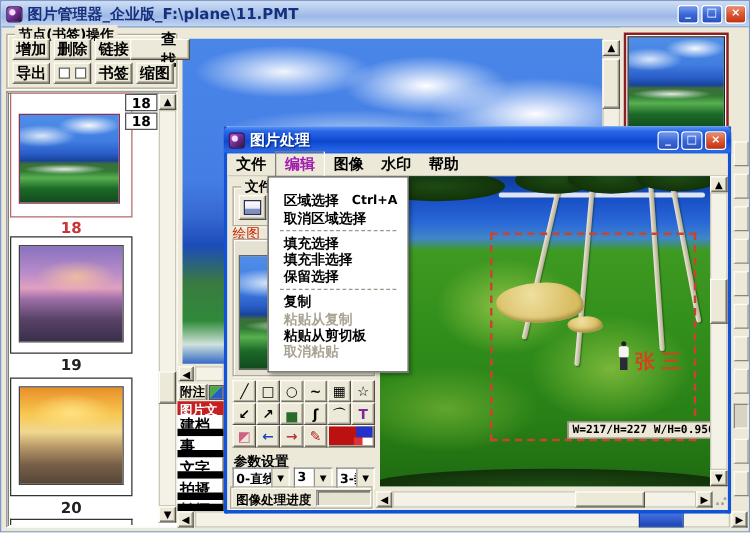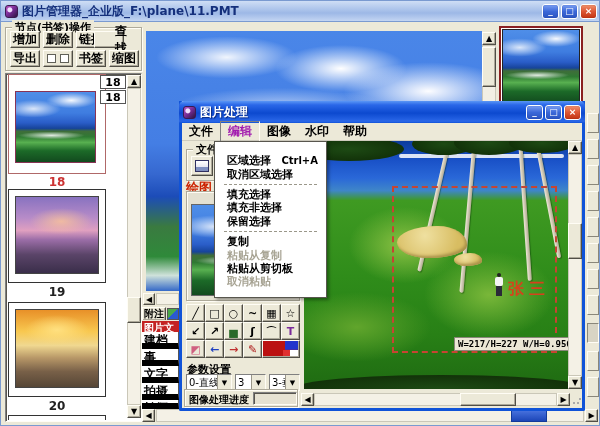--- a/index.html
+++ b/index.html
@@ -49,21 +49,21 @@
   .mi { height:13.4px; display:flex; align-items:center; padding:0 8px 0 12px; font-size:11px; font-weight:bold; color:#000; }
   .mi .sc { margin-left:auto; font-size:10px; }
   .mi.dis { color:#a8a494; text-shadow:1px 1px 0 #fff; }
   .msep { border-top:1px dashed #9a978a; margin:3px 9px; height:0; }
 
   
   .tool { position:absolute; width:19px; height:18px; background:#ece9d8; border:1px solid;
           border-color:#fffdf5 #504e46 #504e46 #fffdf5; box-shadow:inset -1px -1px 0 #aca899;
           display:flex; align-items:center; justify-content:center; font-size:11px; font-weight:bold; }
   .combo { position:absolute; height:17px; background:#fff; border:1px solid; border-color:#808080 #fffdf5 #fffdf5 #808080;
-           display:flex; align-items:center; font-size:10px; font-weight:normal; overflow:hidden; }
+           display:flex; align-items:center; font-size:10px; font-weight:bold; overflow:hidden; }
   .combo .val { padding-left:2px; white-space:nowrap; overflow:hidden; flex:1; }
   .combo .drop { width:14px; height:100%; flex:none; background:#ece9d8; border-left:1px solid #9a978a;
                  display:flex; align-items:center; justify-content:center; font-size:7px; }
 
   
   .img-tropical { background:
     radial-gradient(ellipse 45% 16% at 70% 12%, rgba(255,255,255,.95), rgba(255,255,255,0) 70%),
     radial-gradient(ellipse 50% 18% at 22% 24%, rgba(255,255,255,.8), rgba(255,255,255,0) 70%),
     radial-gradient(ellipse 60% 8% at 45% 62%, rgba(255,255,255,.85), rgba(255,255,255,0) 70%),
     linear-gradient(180deg,#4f8ee8 0%,#3f7de0 30%,#2a5dc8 44%,#17449a 52%,#3f6d3a 56%,#2f7a33 64%,#58b050 72%,#1c6a28 84%,#124a1e 100%); }
@@ -147,21 +147,21 @@
   <div class="seg" style="top:294px;"></div>
   <div class="seg pressed" style="top:322px;"></div>
   <div class="seg" style="top:350px;"></div>
   <div class="seg" style="top:376px;"></div>
 
   <div class="abs gbox" style="left:4px;top:26px;width:137px;height:44px;">
     <span class="glabel">节点(书签)操作</span>
     <div class="b3 abs" style="left:4px;top:3px;width:30px;height:17px;">增加</div>
     <div class="b3 abs" style="left:37px;top:3px;width:30px;height:17px;">删除</div>
     <div class="b3 abs" style="left:70px;top:3px;width:30px;height:17px;">链接</div>
-    <div class="b3 abs" style="left:88px;top:3px;width:30px;height:17px;padding-left:24px;">查找</div>
+    <div class="b3 abs" style="left:98px;top:3px;width:48px;height:17px;padding-left:24px;">查找</div>
     <div class="b3 abs" style="left:4px;top:22px;width:30px;height:17px;">导出</div>
     <div class="b3 abs" style="left:37px;top:22px;width:30px;height:17px;">
       <span class="cbx"></span>
         <span class="cbx"></span>
     </div>
     <div class="b3 abs" style="left:70px;top:22px;width:30px;height:17px;">书签</div>
     <div class="b3 abs" style="left:103px;top:22px;width:30px;height:17px;">缩图</div>
   </div>
 
   <div class="abs sunk" style="left:4px;top:72px;width:137px;height:349px;background:#fff;"></div>
@@ -244,21 +244,21 @@
         <div class="mi dis">取消粘贴</div>
       </div>
 
       <div class="abs gbox" style="left:4px;top:26px;width:114px;height:32px;">
         <span class="glabel">文件</span>
         <div class="b3 abs" style="left:4px;top:6px;width:22px;height:20px;">
           <span class="floppy"></span>
         </div>
       </div>
 
-      <div class="abs" style="left:4px;top:56px;font-size:13px;font-weight:bold;color:#cc2200;">绘图</div>
+      <div class="abs" style="left:4px;top:56px;font-size:11px;font-weight:normal;color:#cc2200;">绘图</div>
       <div class="abs gbox" style="left:4px;top:68px;width:114px;height:110px;background:#e4e1d2;">
         <div class="img-tropical abs" style="left:4px;top:12px;width:104px;height:92px;border:1px solid #666;"></div>
       </div>
 
       <div class="tool" style="left:4px;top:181px;">╱</div>
       <div class="tool" style="left:23px;top:181px;">□</div>
       <div class="tool" style="left:42px;top:181px;">○</div>
       <div class="tool" style="left:61px;top:181px;">~</div>
       <div class="tool" style="left:80px;top:181px;">▦</div>
       <div class="tool" style="left:99px;top:181px;">☆</div>

